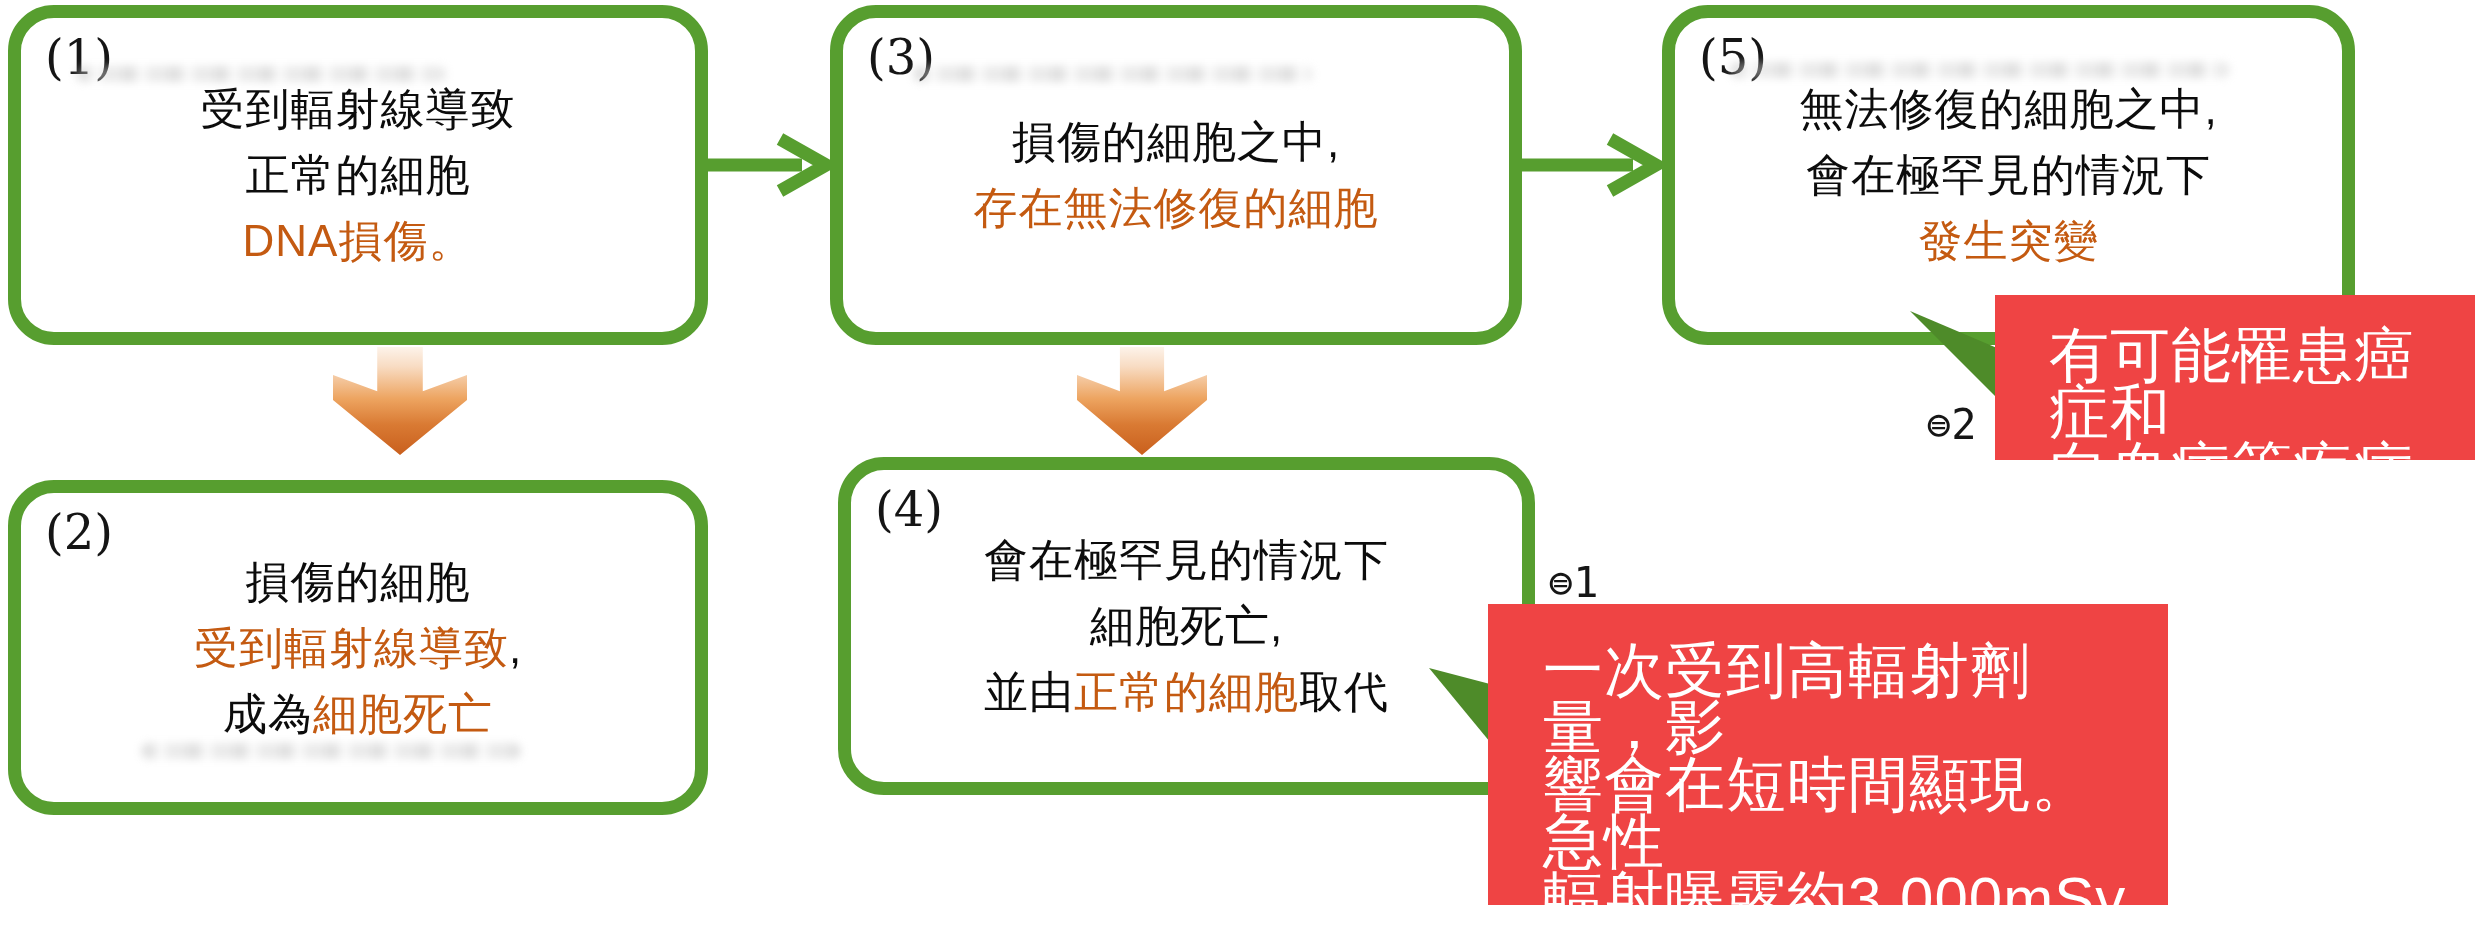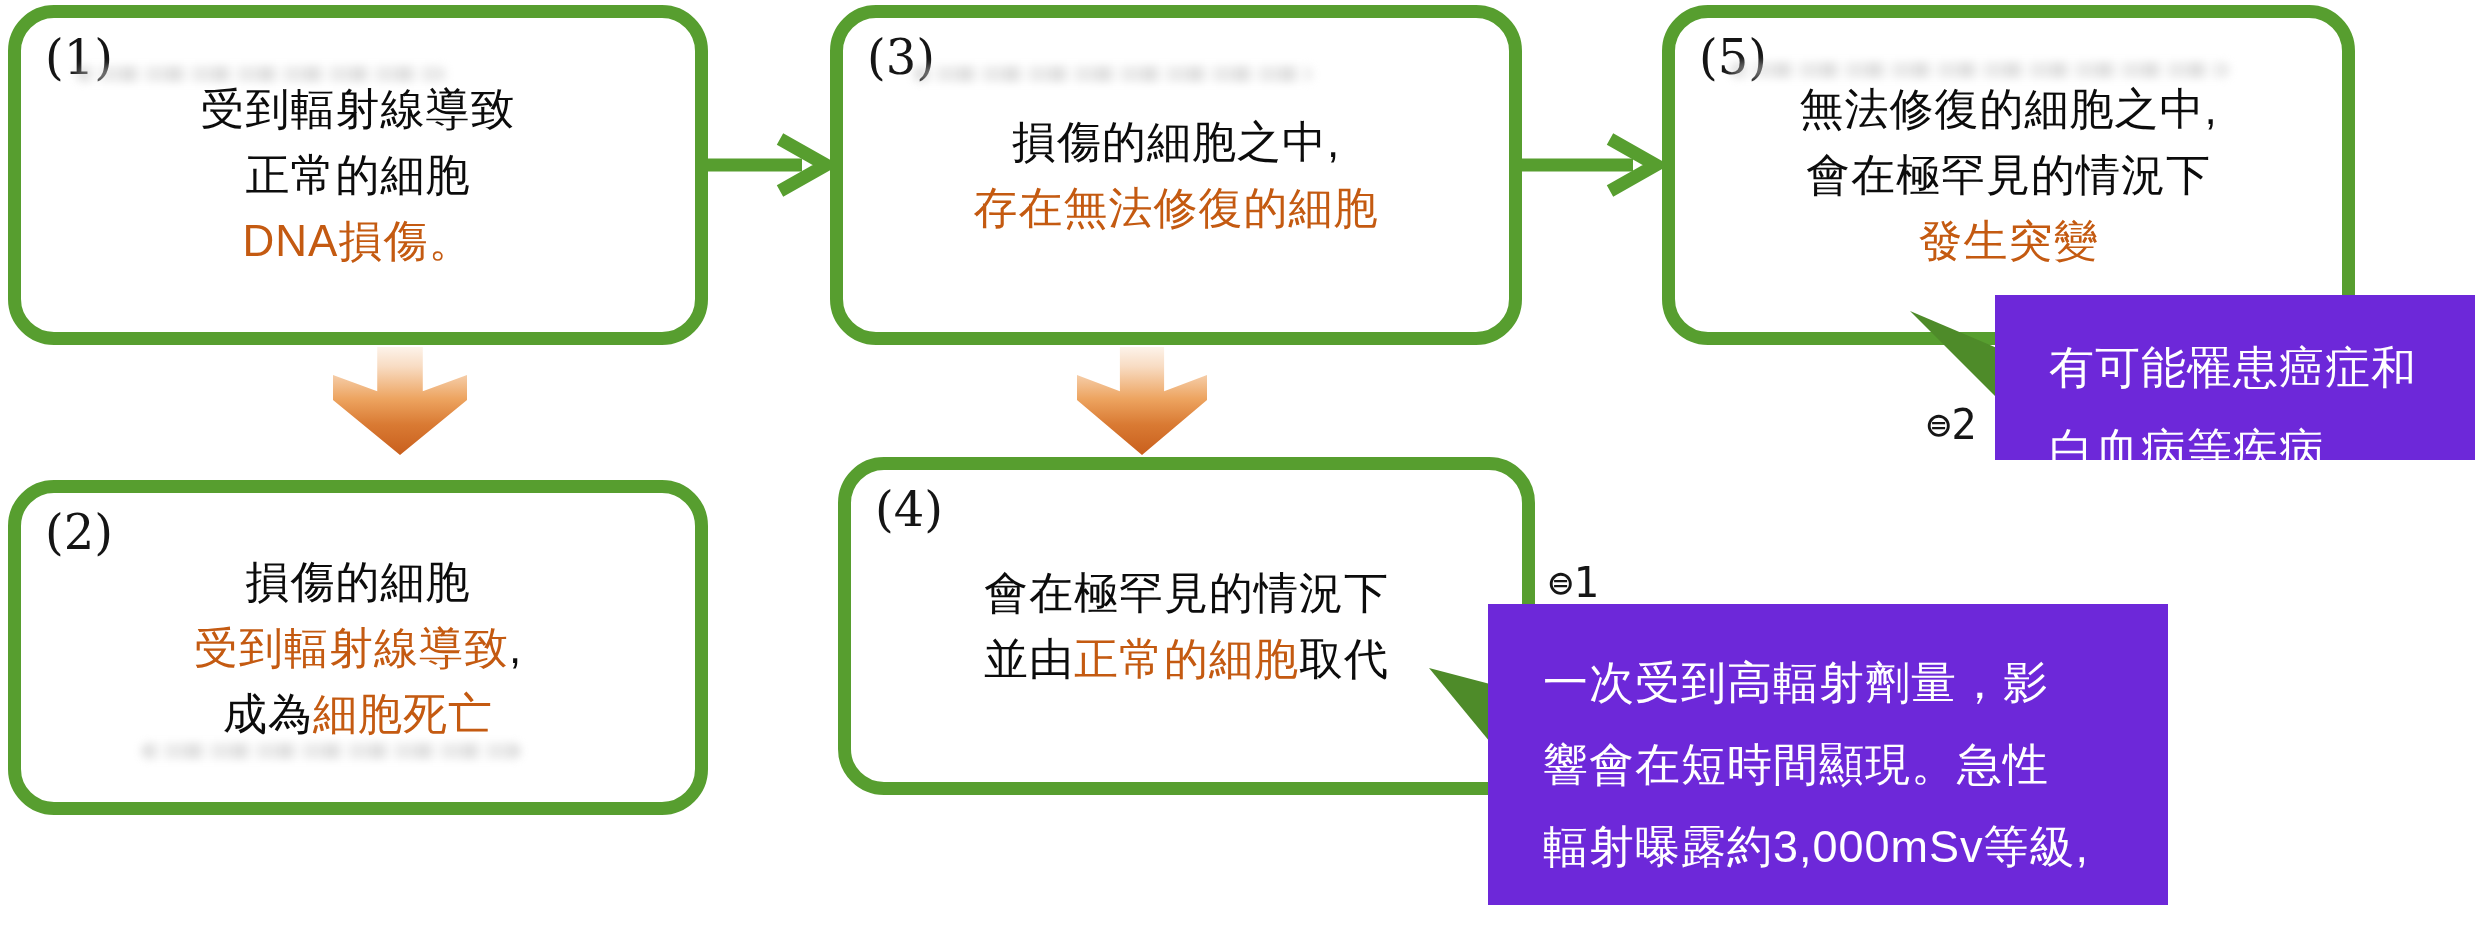--- a/index.html
+++ b/index.html
@@ -31,22 +31,22 @@
   }
   
   .harrow{position:absolute;z-index:1;}
   .oarrow{
     position:absolute;z-index:1;
     background:linear-gradient(180deg,#fdf3ea 0%,#f8dcc3 18%,#eda460 48%,#d97a33 72%,#c95f1d 100%);
     clip-path:polygon(33% 0,67% 0,67% 41%,100% 26%,100% 49%,50% 100%,0 49%,0 26%,33% 41%);
   }
   
   .callout{
-    position:absolute;box-sizing:border-box;background:#6d28d9;z-index:6;
-    color:#ffffff;font-size:45px;line-height:82px;white-space:pre-line;letter-spacing:1px;
+    position:absolute;box-sizing:border-box;background:#ef4444;z-index:6;
+    color:#ffffff;font-size:60px;line-height:57px;white-space:pre-line;letter-spacing:1px;
   }
   .tail{position:absolute;z-index:5;}
   .marker{
     position:absolute;z-index:4;color:#161616;
     font-family:"DejaVu Sans Mono","DejaVu Sans",monospace;font-size:42px;
   }
 </style>
 </head>
 <body>
 
@@ -88,20 +88,21 @@
       <div><span class="seg-black">損傷的細胞</span></div>
       <div><span class="seg-orange">受到輻射線導致</span><span class="seg-black">,</span></div>
       <div><span class="seg-black">成為</span><span class="seg-orange">細胞死亡</span></div>
     </div>
   </div>
 
   <div class="box" style="left:838px;top:457px;width:697px;height:338px">
     <div class="box-label">(4)</div>
     <div class="box-content">
       <div><span class="seg-black">會在極罕見的情況下</span></div>
+      <div><span class="seg-black">細胞死亡,</span></div>
       <div><span class="seg-black">並由</span><span class="seg-orange">正常的細胞</span><span class="seg-black">取代</span></div>
     </div>
   </div>
 
   <svg class="harrow" style="left:700px;top:130px" width="135" height="70" viewBox="0 0 135 70">
     <path d="M0 35 H 102" stroke="#579e2f" stroke-width="13" fill="none"></path>
     <path d="M80 9 L 126 35 L 80 61" stroke="#579e2f" stroke-width="13" fill="none" stroke-linejoin="miter"></path>
   </svg>
 
   <svg class="harrow" style="left:1515px;top:130px" width="152" height="70" viewBox="0 0 152 70">

